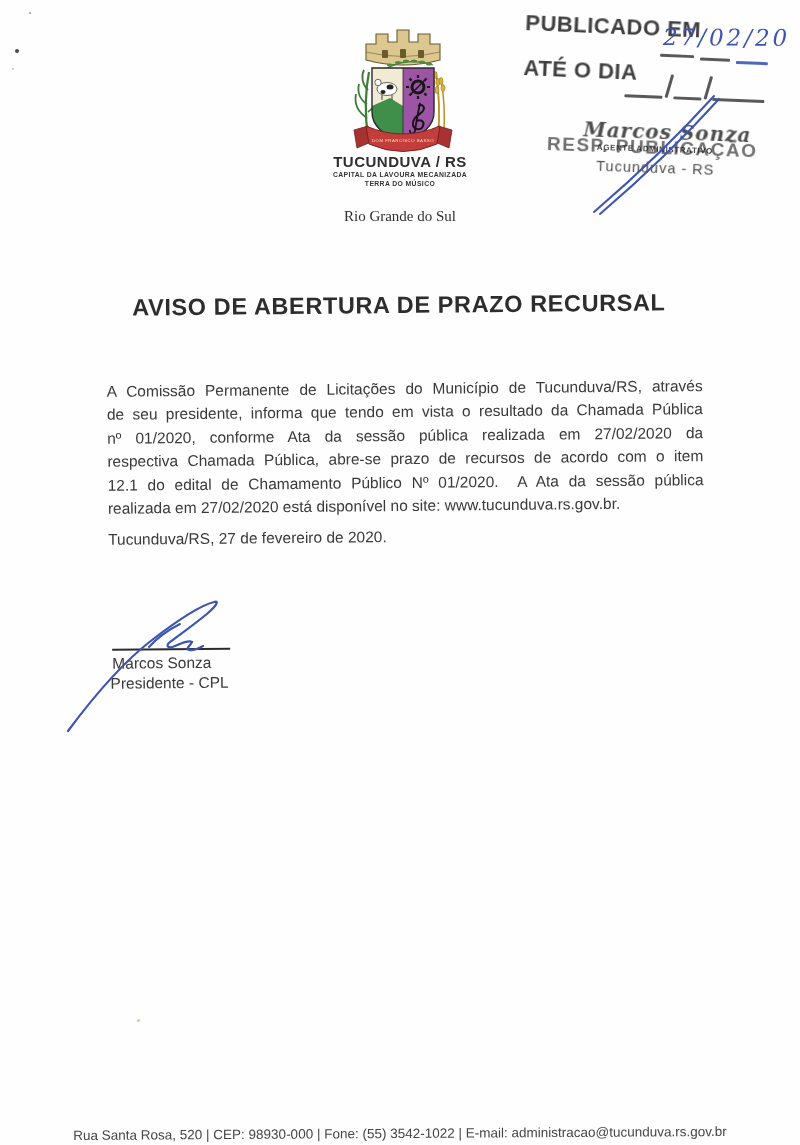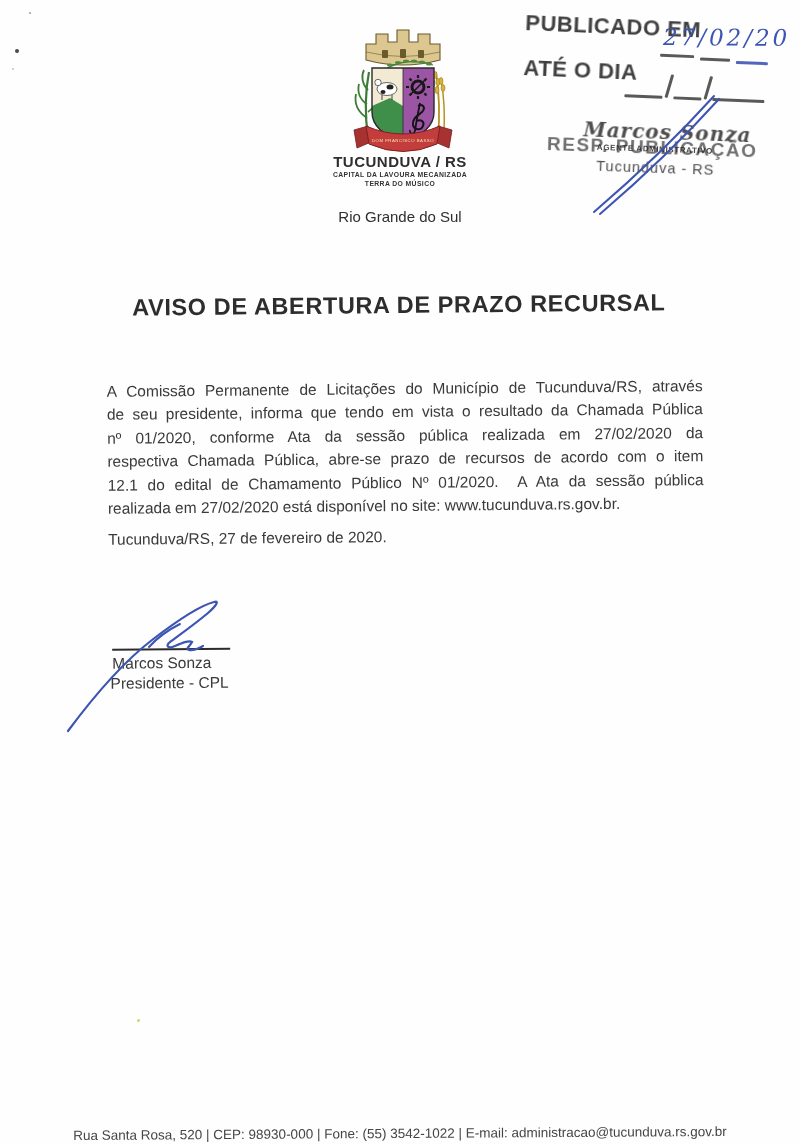--- a/index.html
+++ b/index.html
@@ -36,21 +36,21 @@
     letter-spacing:.6px;color:rgba(40,40,40,.85);white-space:nowrap;}
   .resp-city{position:absolute;left:50px;top:40px;font-size:14.5px;color:#4d4d4d;
     letter-spacing:1px;white-space:nowrap;filter:blur(.2px);}
   
   .coa{position:absolute;left:338px;top:20px;}
   .hdr{position:absolute;left:0;width:800px;text-align:center;white-space:nowrap;}
   .hdr-city{top:153px;font-size:15px;font-weight:bold;color:#2e2e2e;letter-spacing:.5px;}
   .hdr-motto1{top:171px;font-size:6.8px;font-weight:bold;color:#333;letter-spacing:.4px;}
   .hdr-motto2{top:180px;font-size:6.8px;font-weight:bold;color:#333;letter-spacing:.4px;}
   .hdr-mun{top:189px;font-family:"DejaVu Serif",serif;font-size:18.5px;color:#2b2b2b;letter-spacing:.5px;}
-  .hdr-state{top:208px;font-family:Liberation Sans, sans-serif;font-size:15px;color:#2f2f2f;}
+  .hdr-state{top:208px;font-family:Liberation Serif, serif;font-size:15px;color:#2f2f2f;}
   
   .main{position:absolute;left:0;top:0;width:800px;height:1145px;
     transform:rotate(-.55deg);transform-origin:400px 420px;}
   .doc-title{position:absolute;left:0;top:292px;width:800px;text-align:center;
     font-size:23.5px;font-weight:bold;letter-spacing:.6px;color:#2d2d2d;white-space:nowrap;}
   .body-block{position:absolute;left:107px;top:377px;width:596px;
     font-size:15.5px;line-height:23.4px;color:#3a3a3a;}
   .body-line{text-align:justify;text-align-last:justify;white-space:pre-wrap;}
   .body-line:last-child{text-align-last:left;}
   .date-line{position:absolute;left:107px;top:528px;font-size:15.5px;color:#3a3a3a;}

